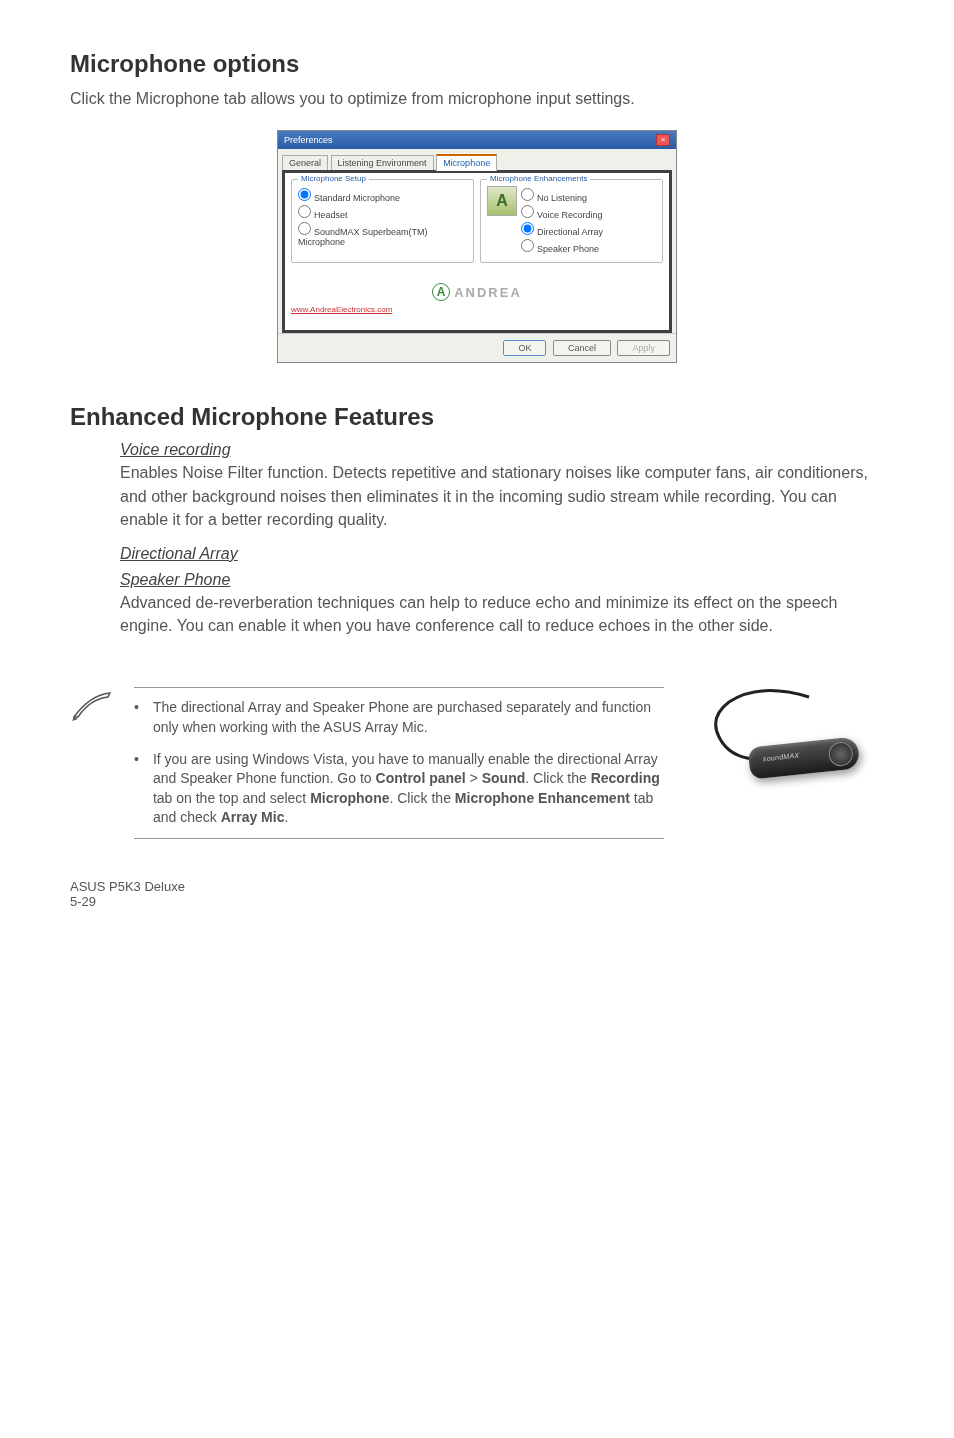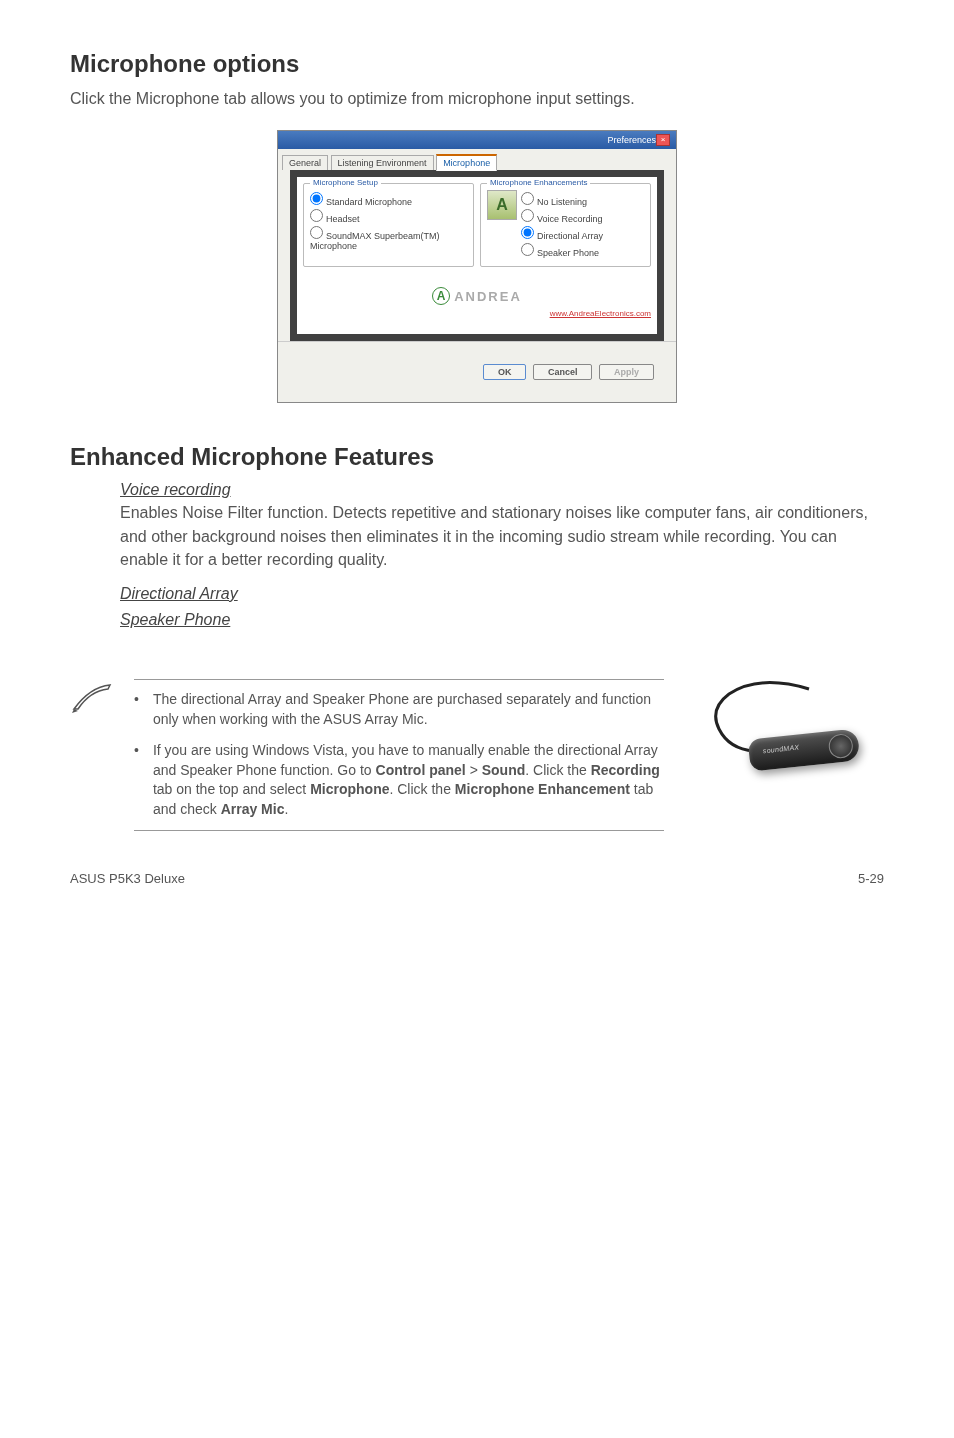--- a/index.html
+++ b/index.html
@@ -32,21 +32,21 @@
       width: 400px;
       border: 1px solid #888;
       background: #f0f0eb;
       font-size: 9px;
     }
     .titlebar {
       background: linear-gradient(#4a7bbf, #2a5ba5);
       color: #fff;
       padding: 3px 6px;
       display: flex;
-      justify-content: flex-end;
+      justify-content: space-between;
       align-items: center;
     }
     .titlebar .close-btn {
       width: 14px;
       height: 12px;
       background: #e55;
       border: 1px solid #a33;
       color: #fff;
       font-size: 8px;
       line-height: 10px;
@@ -66,23 +66,23 @@
       top: 1px;
     }
     .tabs-row .tab.active {
       background: #fff;
       border-bottom: 1px solid #fff;
       z-index: 2;
       color: #1a5fa8;
       border-top: 2px solid #cc6600;
     }
     .tab-body {
-      border: 7px solid #404040;
+      border: 3px solid #404040;
       background: #fff;
-      margin: 0 12px;
+      margin: 0 4px;
       padding: 6px;
     }
     .two-col {
       display: flex;
       gap: 6px;
     }
     .group {
       border: 1px solid #bbb;
       border-radius: 2px;
       padding: 6px;
@@ -142,32 +142,31 @@
       font-weight: bold;
       font-size: 12px;
     }
     .andrea-text {
       color: #aaa;
       letter-spacing: 2px;
       font-weight: bold;
       font-size: 13px;
     }
     .andrea-link {
-      text-align: right;
+      text-align: left;
       color: #c33;
       text-decoration: underline;
       font-size: 8px;
       margin-bottom: 10px;
     }
     .btn-row {
       text-align: right;
-      padding: 22px;
+      padding: 6px;
       border-top: 1px solid #ccc;
       background: #f0f0eb;
-      font-weight: bold;
     }
     .btn-row .btn {
       display: inline-block;
       border: 1px solid #888;
       background: #f4f4f0;
       padding: 2px 14px;
       margin-left: 4px;
       font-size: 9px;
       border-radius: 2px;
       color: #555;
@@ -268,20 +267,21 @@
       font-style: italic;
       letter-spacing: 0.3px;
     }
     
     .footer {
       display: flex;
       justify-content: space-between;
       font-size: 13px;
       color: #555;
       margin-top: 40px;
+      flex-direction: column;
     }
   </style>
 </head>
 <body>
 
 <h2 class="section-title">Microphone options</h2>
 <p class="section-desc">Click the Microphone tab allows you to optimize from microphone input settings.</p>
 
 <div class="dialog-wrap">
   <div class="dialog">
@@ -335,20 +335,21 @@
 <div id="features-container">
     <div class="feat-block">
       <div class="feat-title">Voice recording</div>
       <div class="feat-desc">Enables Noise Filter function. Detects repetitive and stationary noises like computer fans, air conditioners, and other background noises then eliminates it in the incoming sudio stream while recording. You can enable it for a better recording quality.</div>
     </div>
     <div class="feat-block">
       <div class="feat-title">Directional Array</div>
     </div>
     <div class="feat-block">
       <div class="feat-title">Speaker Phone</div>
+      <div class="feat-desc">Advanced de-reverberation techniques can help to reduce echo and minimize its effect on the speech engine. You can enable it when you have conference call to reduce echoes in the other side.</div>
     </div>
   </div>
 
 <div class="note-block">
   <div class="note-icon">
     <svg viewBox="0 0 44 36">
       <path d="M4 30 Q20 8 40 6 L38 10 Q20 12 8 30 Z" fill="none" stroke="#555" stroke-width="1.5"></path>
       <path d="M4 30 L2 34 L8 32 Z" fill="#555"></path>
     </svg>
   </div>

